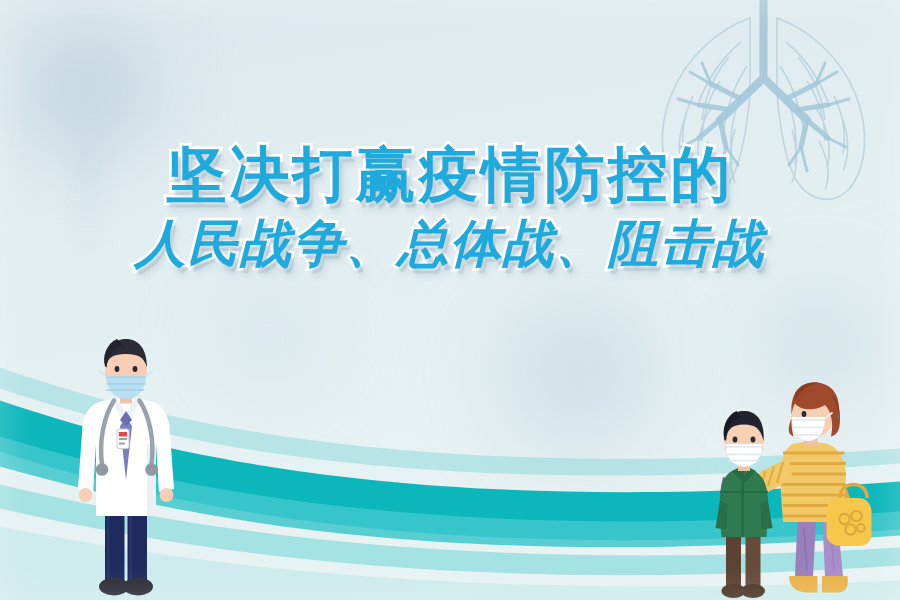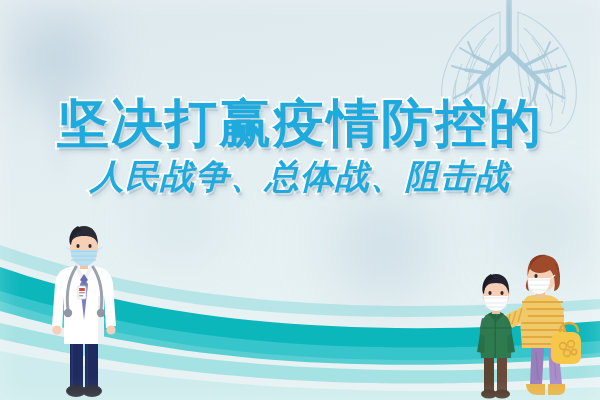--- a/index.html
+++ b/index.html
@@ -78,21 +78,21 @@
     color: #1eaadc;
     letter-spacing: 2px;
     white-space: nowrap;
     line-height: 1.06;
     -webkit-text-stroke: 3.5px #ffffff;
     paint-order: stroke fill;
     text-shadow:
        2px 3px 1px rgba(120,150,168,.30),
        3px 5px 4px rgba(120,150,168,.22);
   }
-  .hl-line1 { font-size: 52px; }
+  .hl-line1 { font-size: 40px; }
   .hl-line2 { font-size: 34px; margin-top: 7px; letter-spacing: 1px; font-style: italic; }
 
   
   .waves {
     position: absolute;
     left: 0; bottom: 0;
     width: 600px; height: 175px;
     z-index: 2;
   }
 

